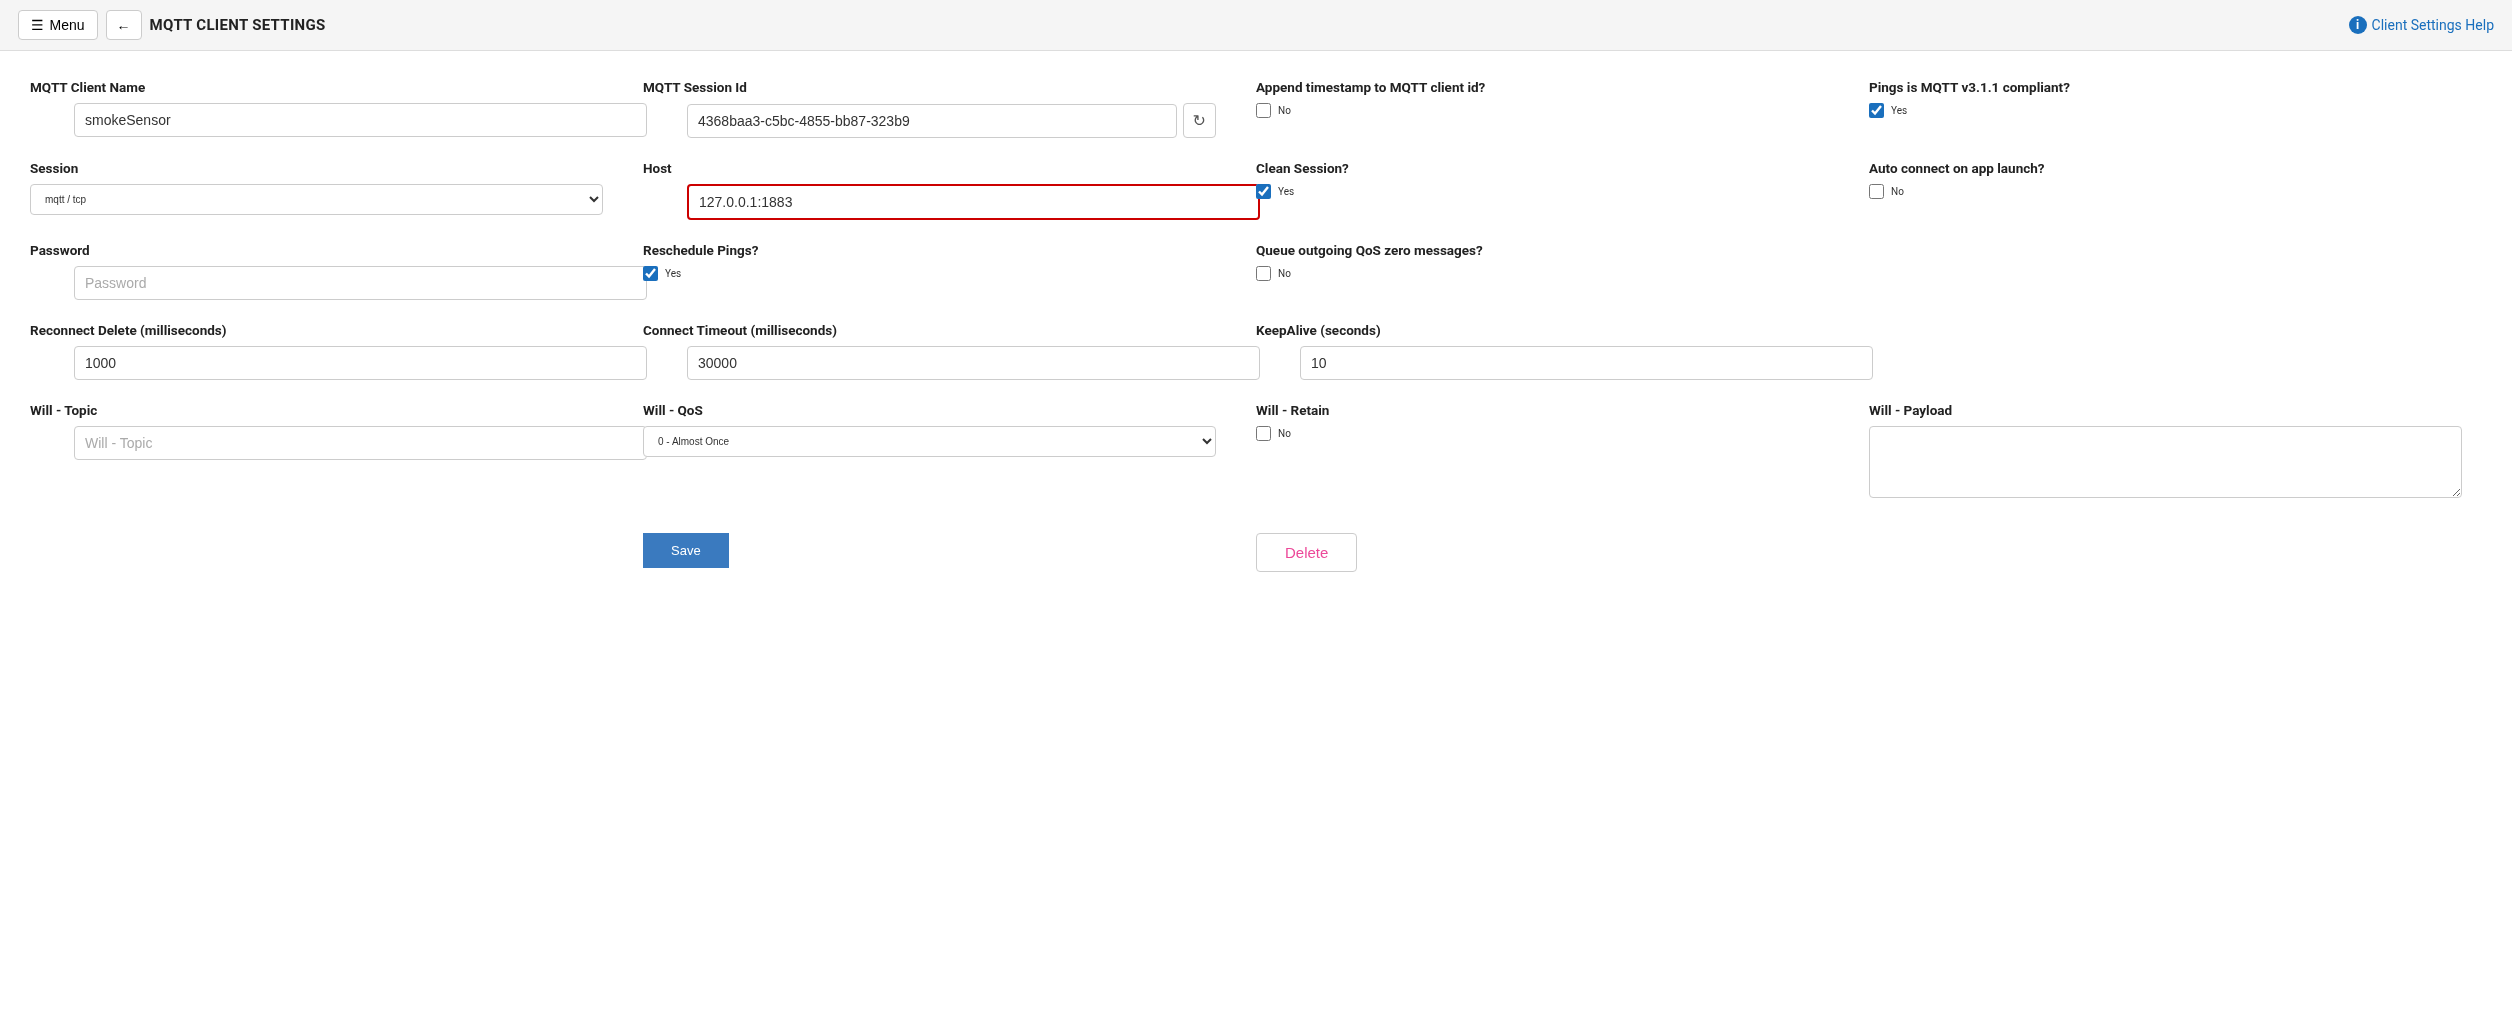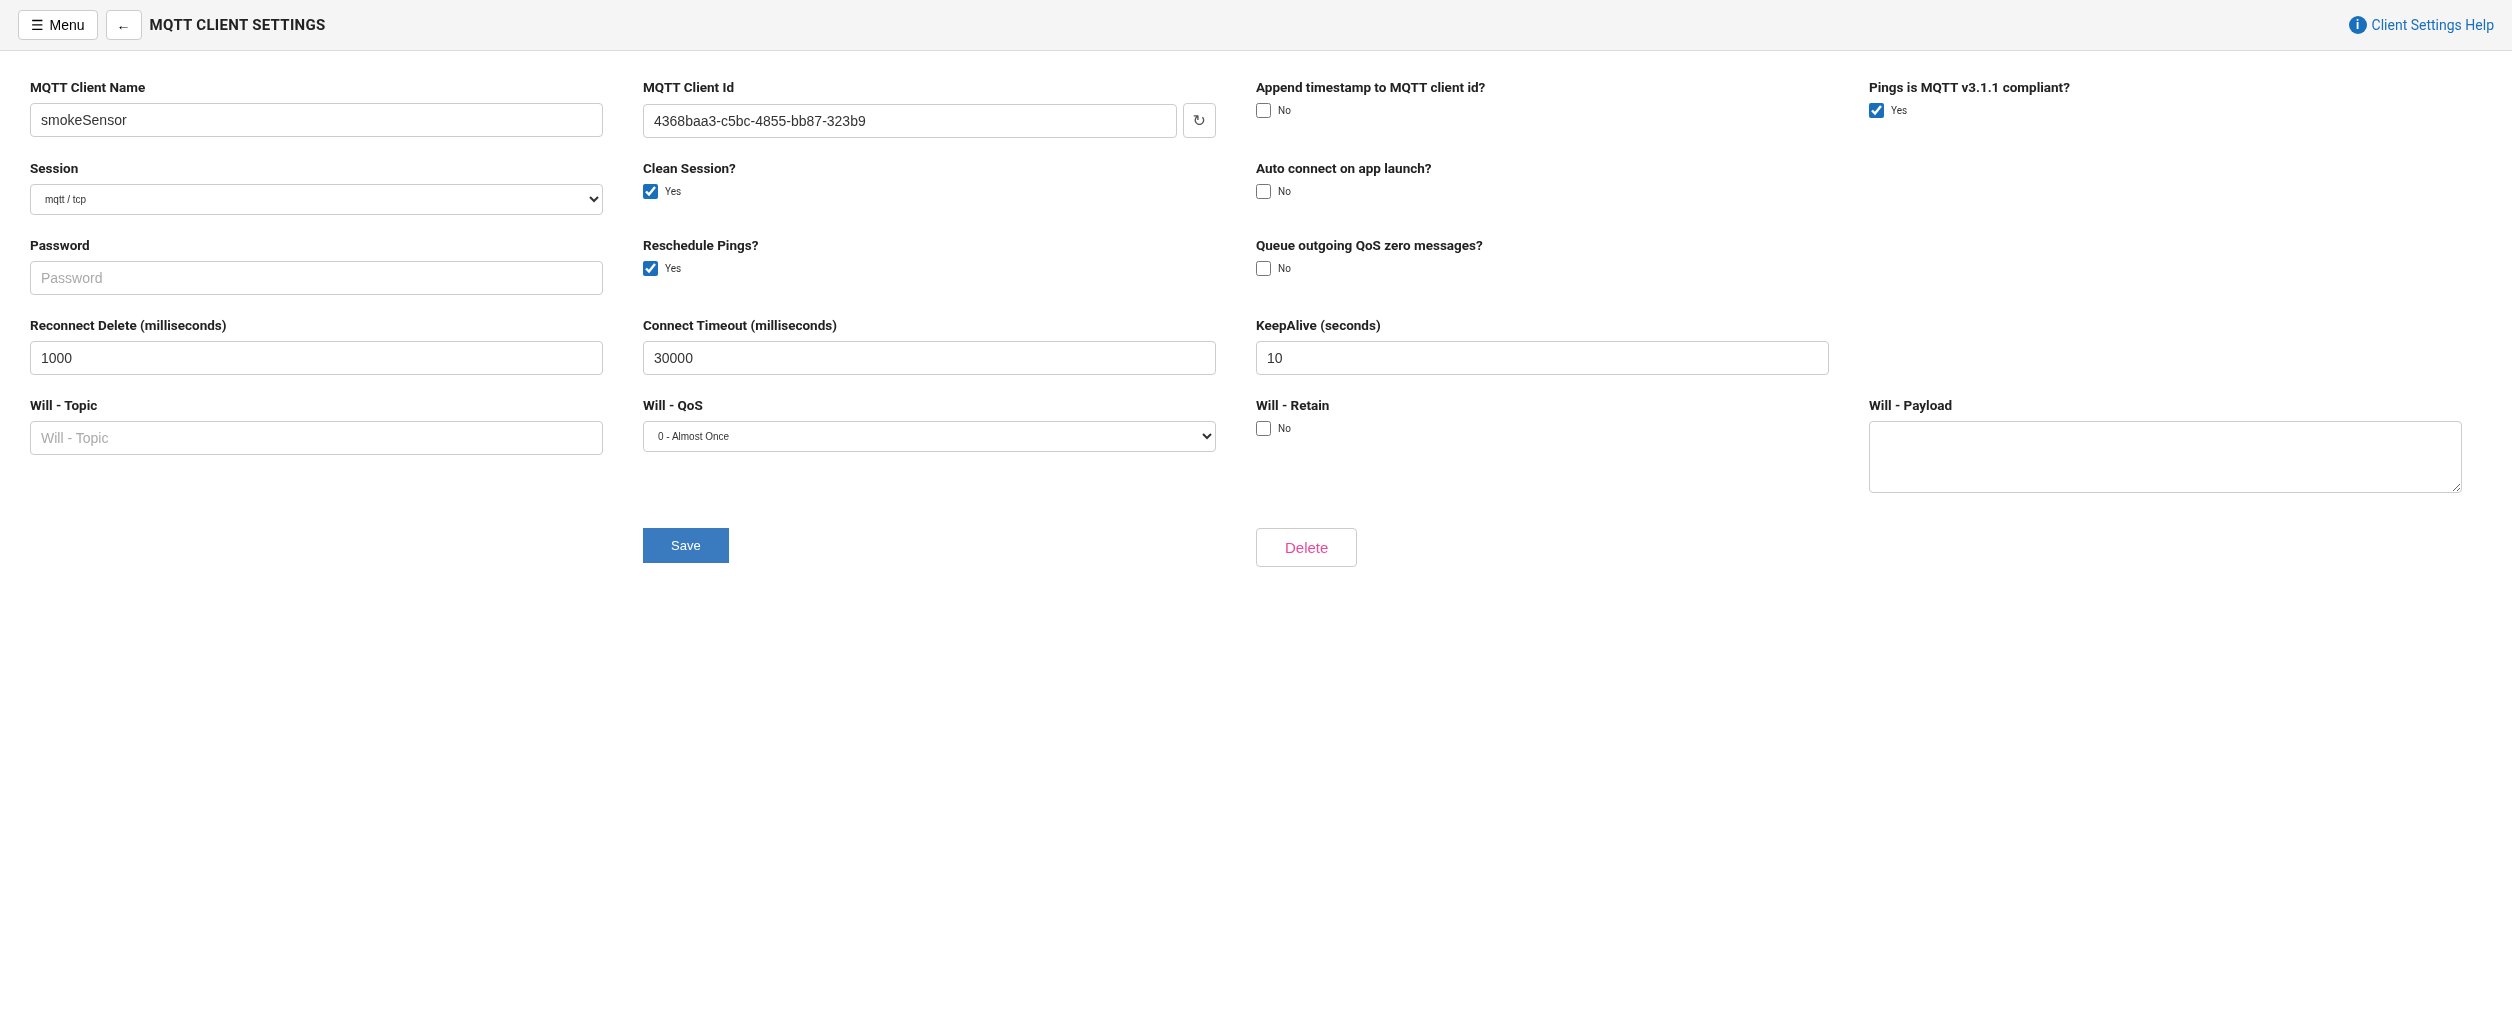--- a/index.html
+++ b/index.html
@@ -92,20 +92,21 @@
 
     .form-input {
       width: 100%;
       border: 1px solid #ccc;
       border-radius: 4px;
       padding: 8px 10px;
       font-size: 14px;
       color: #333;
       background: #fff;
       outline: none;
+      margin-left: 44px;
     }
     .form-input.highlighted {
       border: 2px solid #cc0000;
     }
     .form-input::placeholder {
       color: #aaa;
     }
 
     
     .form-select {
@@ -241,21 +242,21 @@
 
   <div class="section-row">
     <div class="col">
       <div class="form-group">
         <label class="form-label">MQTT Client Name</label>
         <input class="form-input" type="text" value="smokeSensor" style="">
       </div>
     </div>
     <div class="col">
       <div class="form-group">
-        <label class="form-label">MQTT Client Id</label>
+        <label class="form-label">MQTT Session Id</label>
         <div class="input-with-btn">
           <input class="form-input" type="text" value="4368baa3-c5bc-4855-bb87-323b9" style="">
           <button class="refresh-btn">↻</button>
         </div>
       </div>
     </div>
     <div class="col">
       <div class="form-group">
         <label class="form-label">Append timestamp to MQTT client id?</label>
         <div class="checkbox-group">
@@ -282,20 +283,26 @@
         <select class="form-select">
           <option>mqtt / tcp</option>
           <option>mqtt / ssl</option>
           <option>ws</option>
           <option>wss</option>
         </select>
       </div>
     </div>
     <div class="col">
       <div class="form-group">
+        <label class="form-label">Host</label>
+        <input class="form-input highlighted" type="text" value="127.0.0.1:1883" style="">
+      </div>
+    </div>
+    <div class="col">
+      <div class="form-group">
         <label class="form-label">Clean Session?</label>
         <div class="checkbox-group">
           <input type="checkbox" id="clean-sess" checked="" style="">
           <label class="checkbox-label" for="clean-sess">Yes</label>
         </div>
       </div>
     </div>
     <div class="col">
       <div class="form-group">
         <label class="form-label">Auto connect on app launch?</label>

